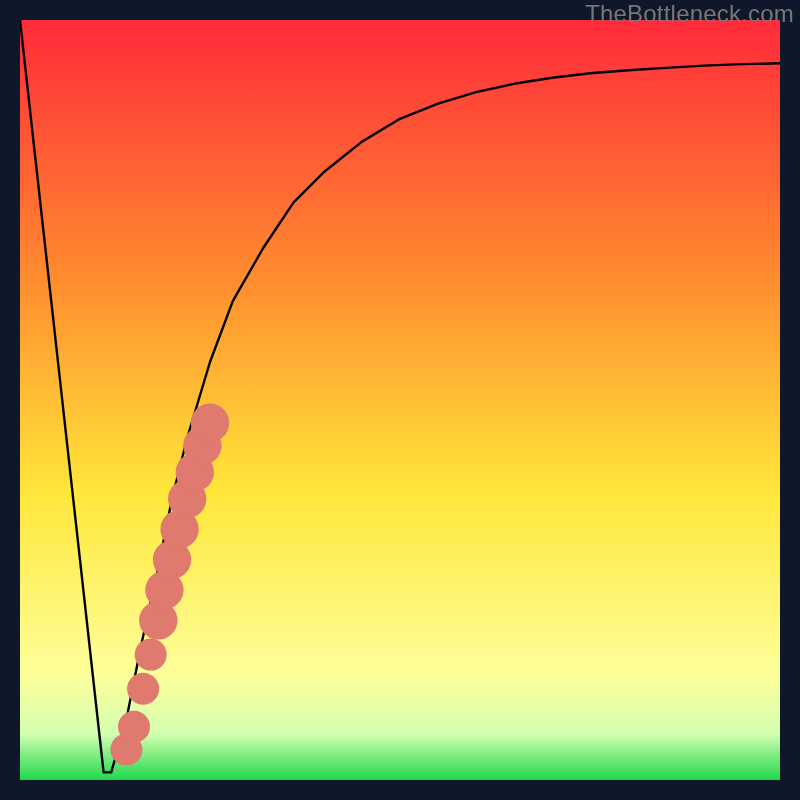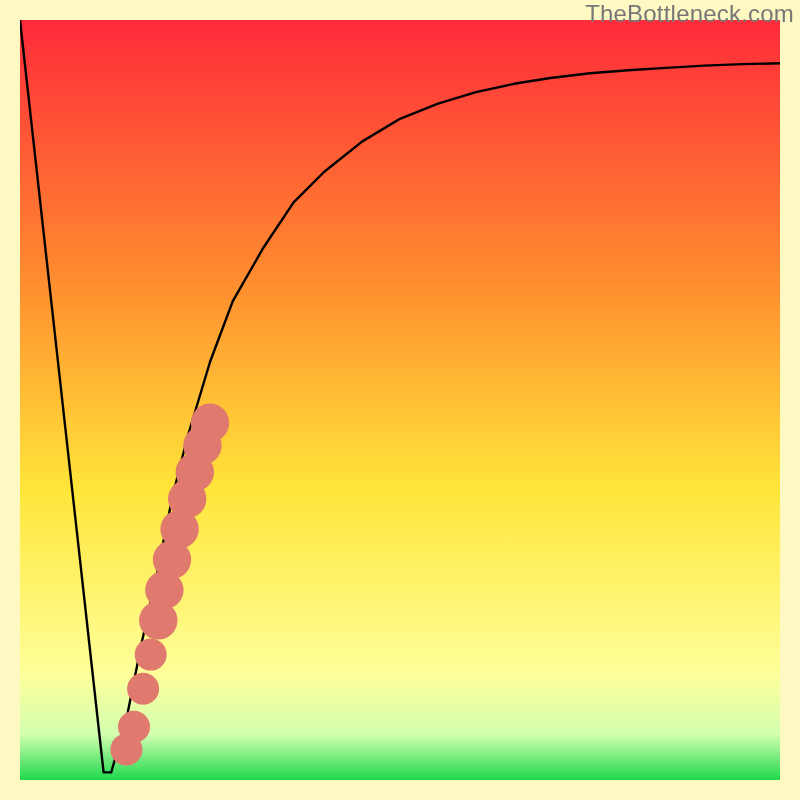--- a/index.html
+++ b/index.html
@@ -8,21 +8,21 @@
     width: 800px;
     height: 800px;
     overflow: hidden;
     background: #000;
     font-family: Arial, Helvetica, sans-serif;
   }
   .frame {
     position: relative;
     width: 800px;
     height: 800px;
-    background: #fef9c3;
+    background: #0f172a;
   }
   .plot-area {
     position: absolute;
     left: 20px;
     top: 20px;
     width: 760px;
     height: 760px;
     overflow: hidden;
   }
   .gradient-bg {

